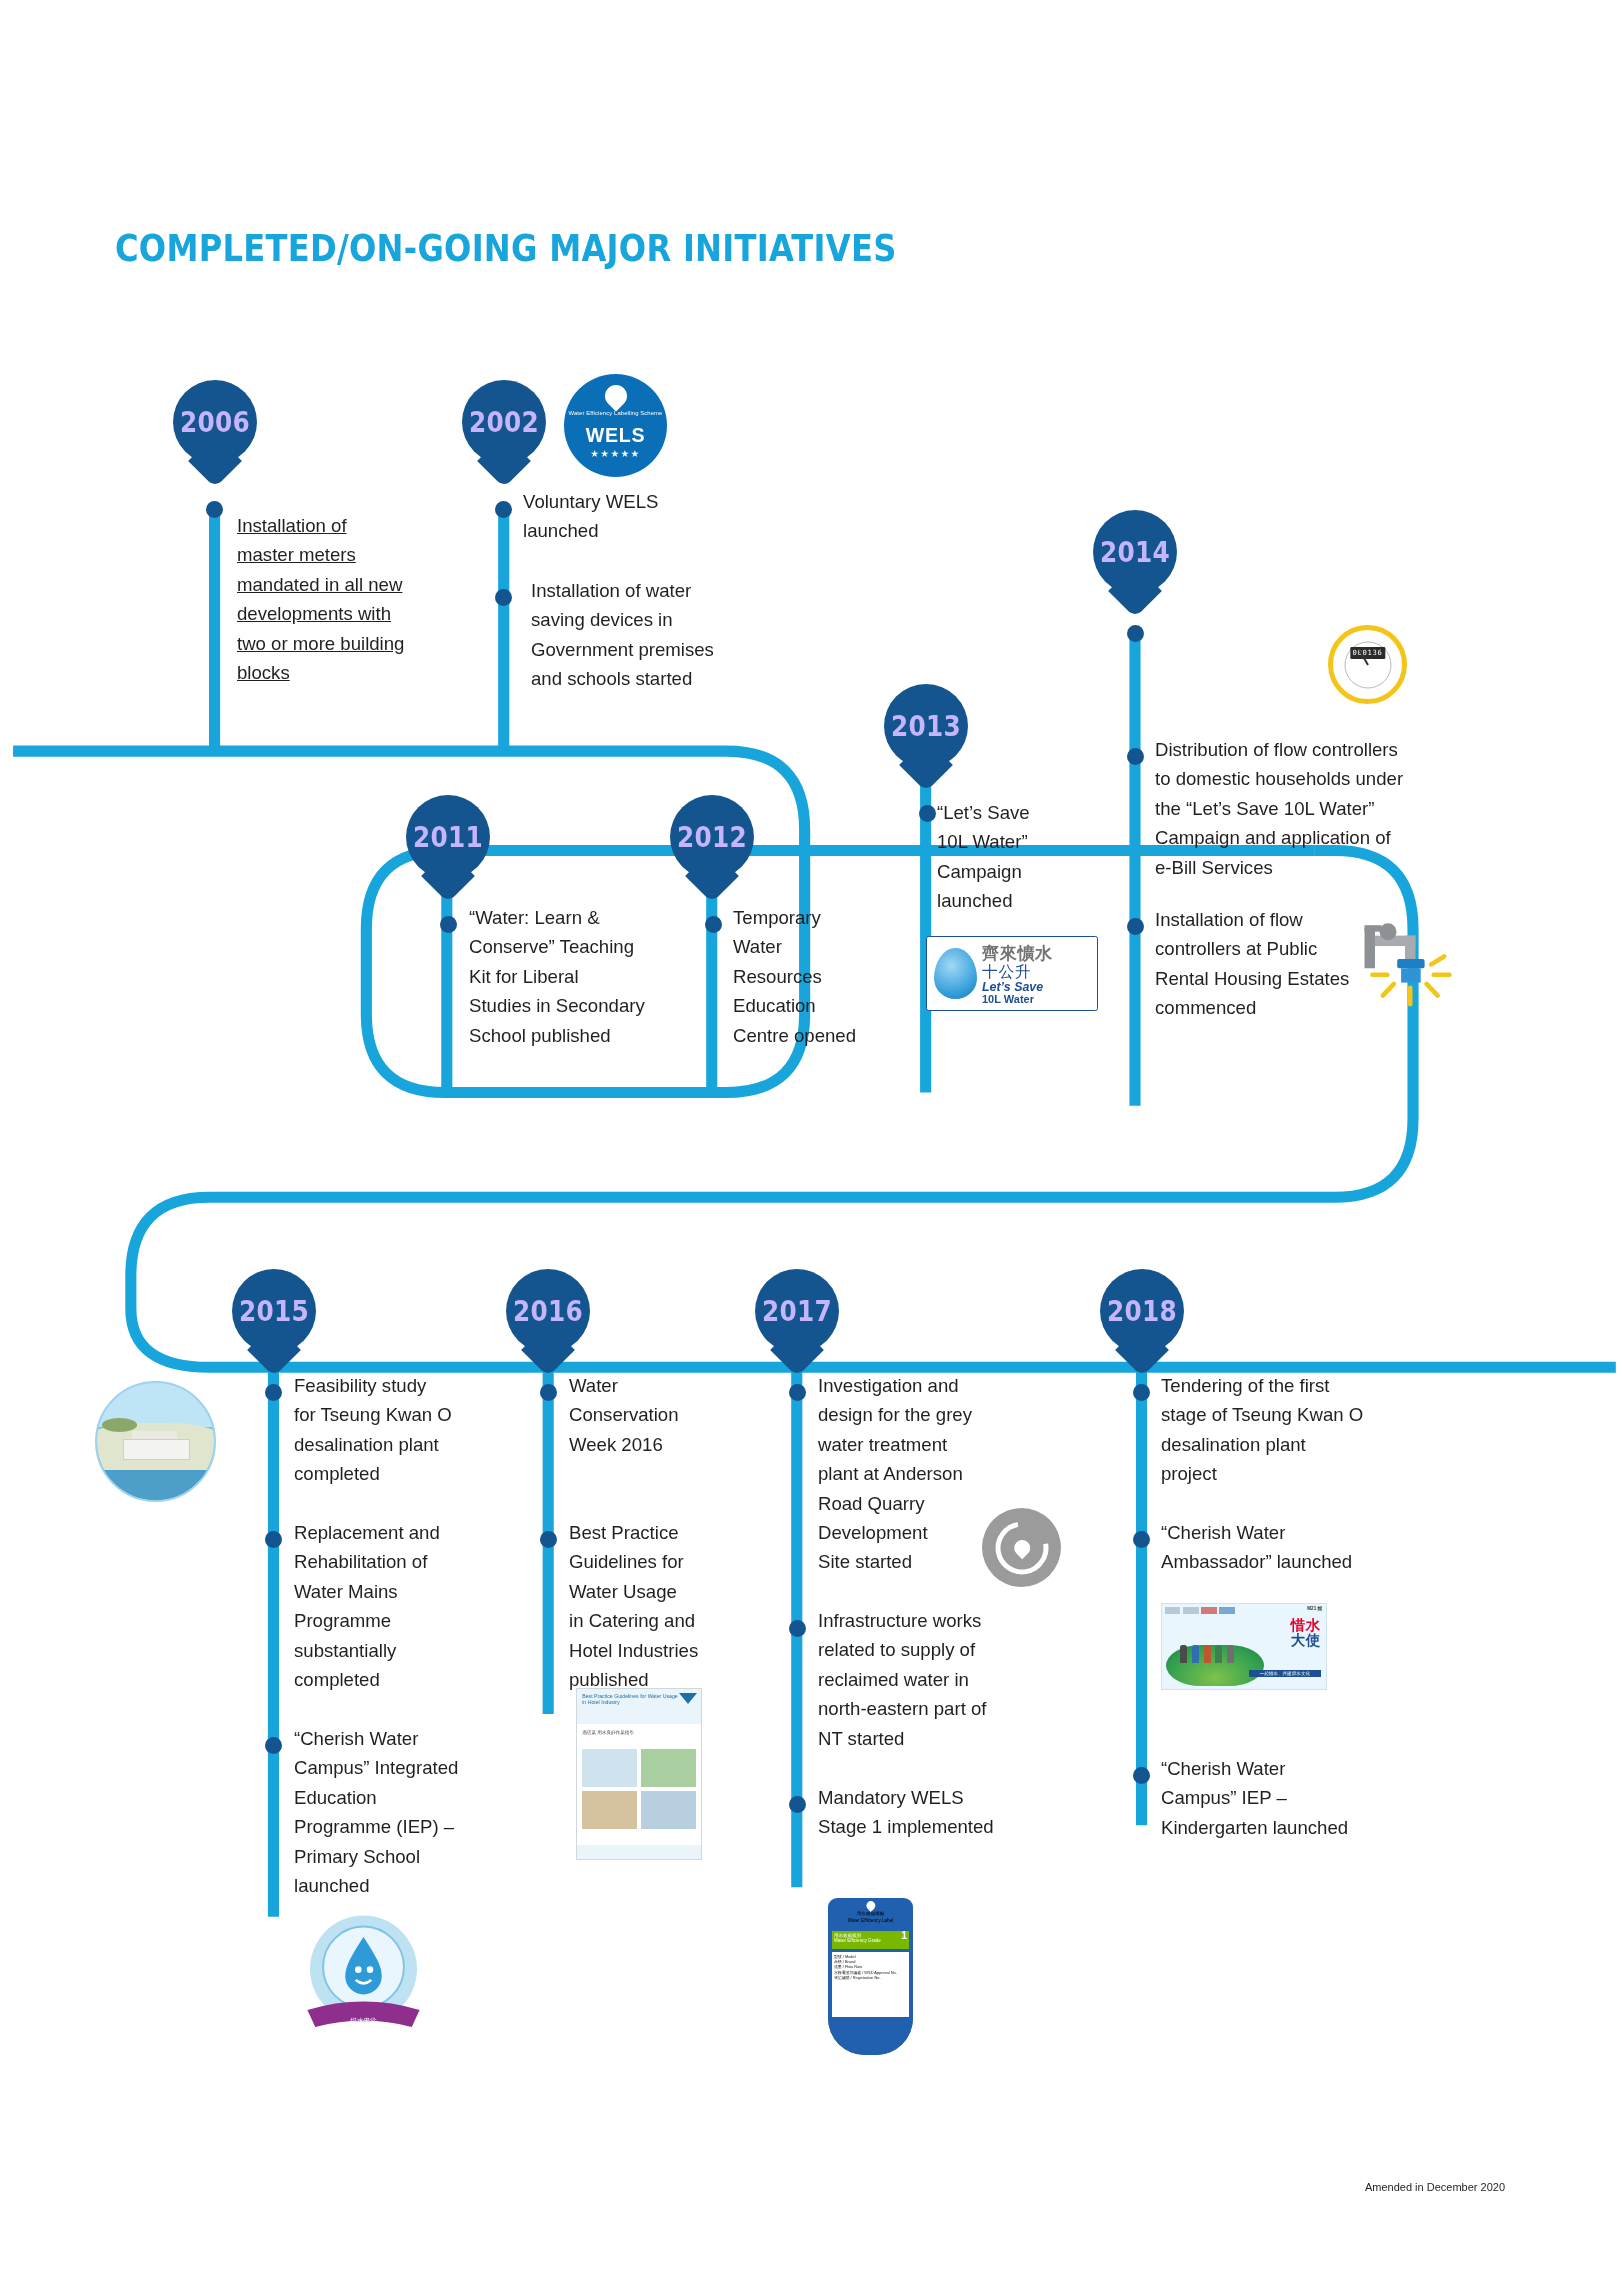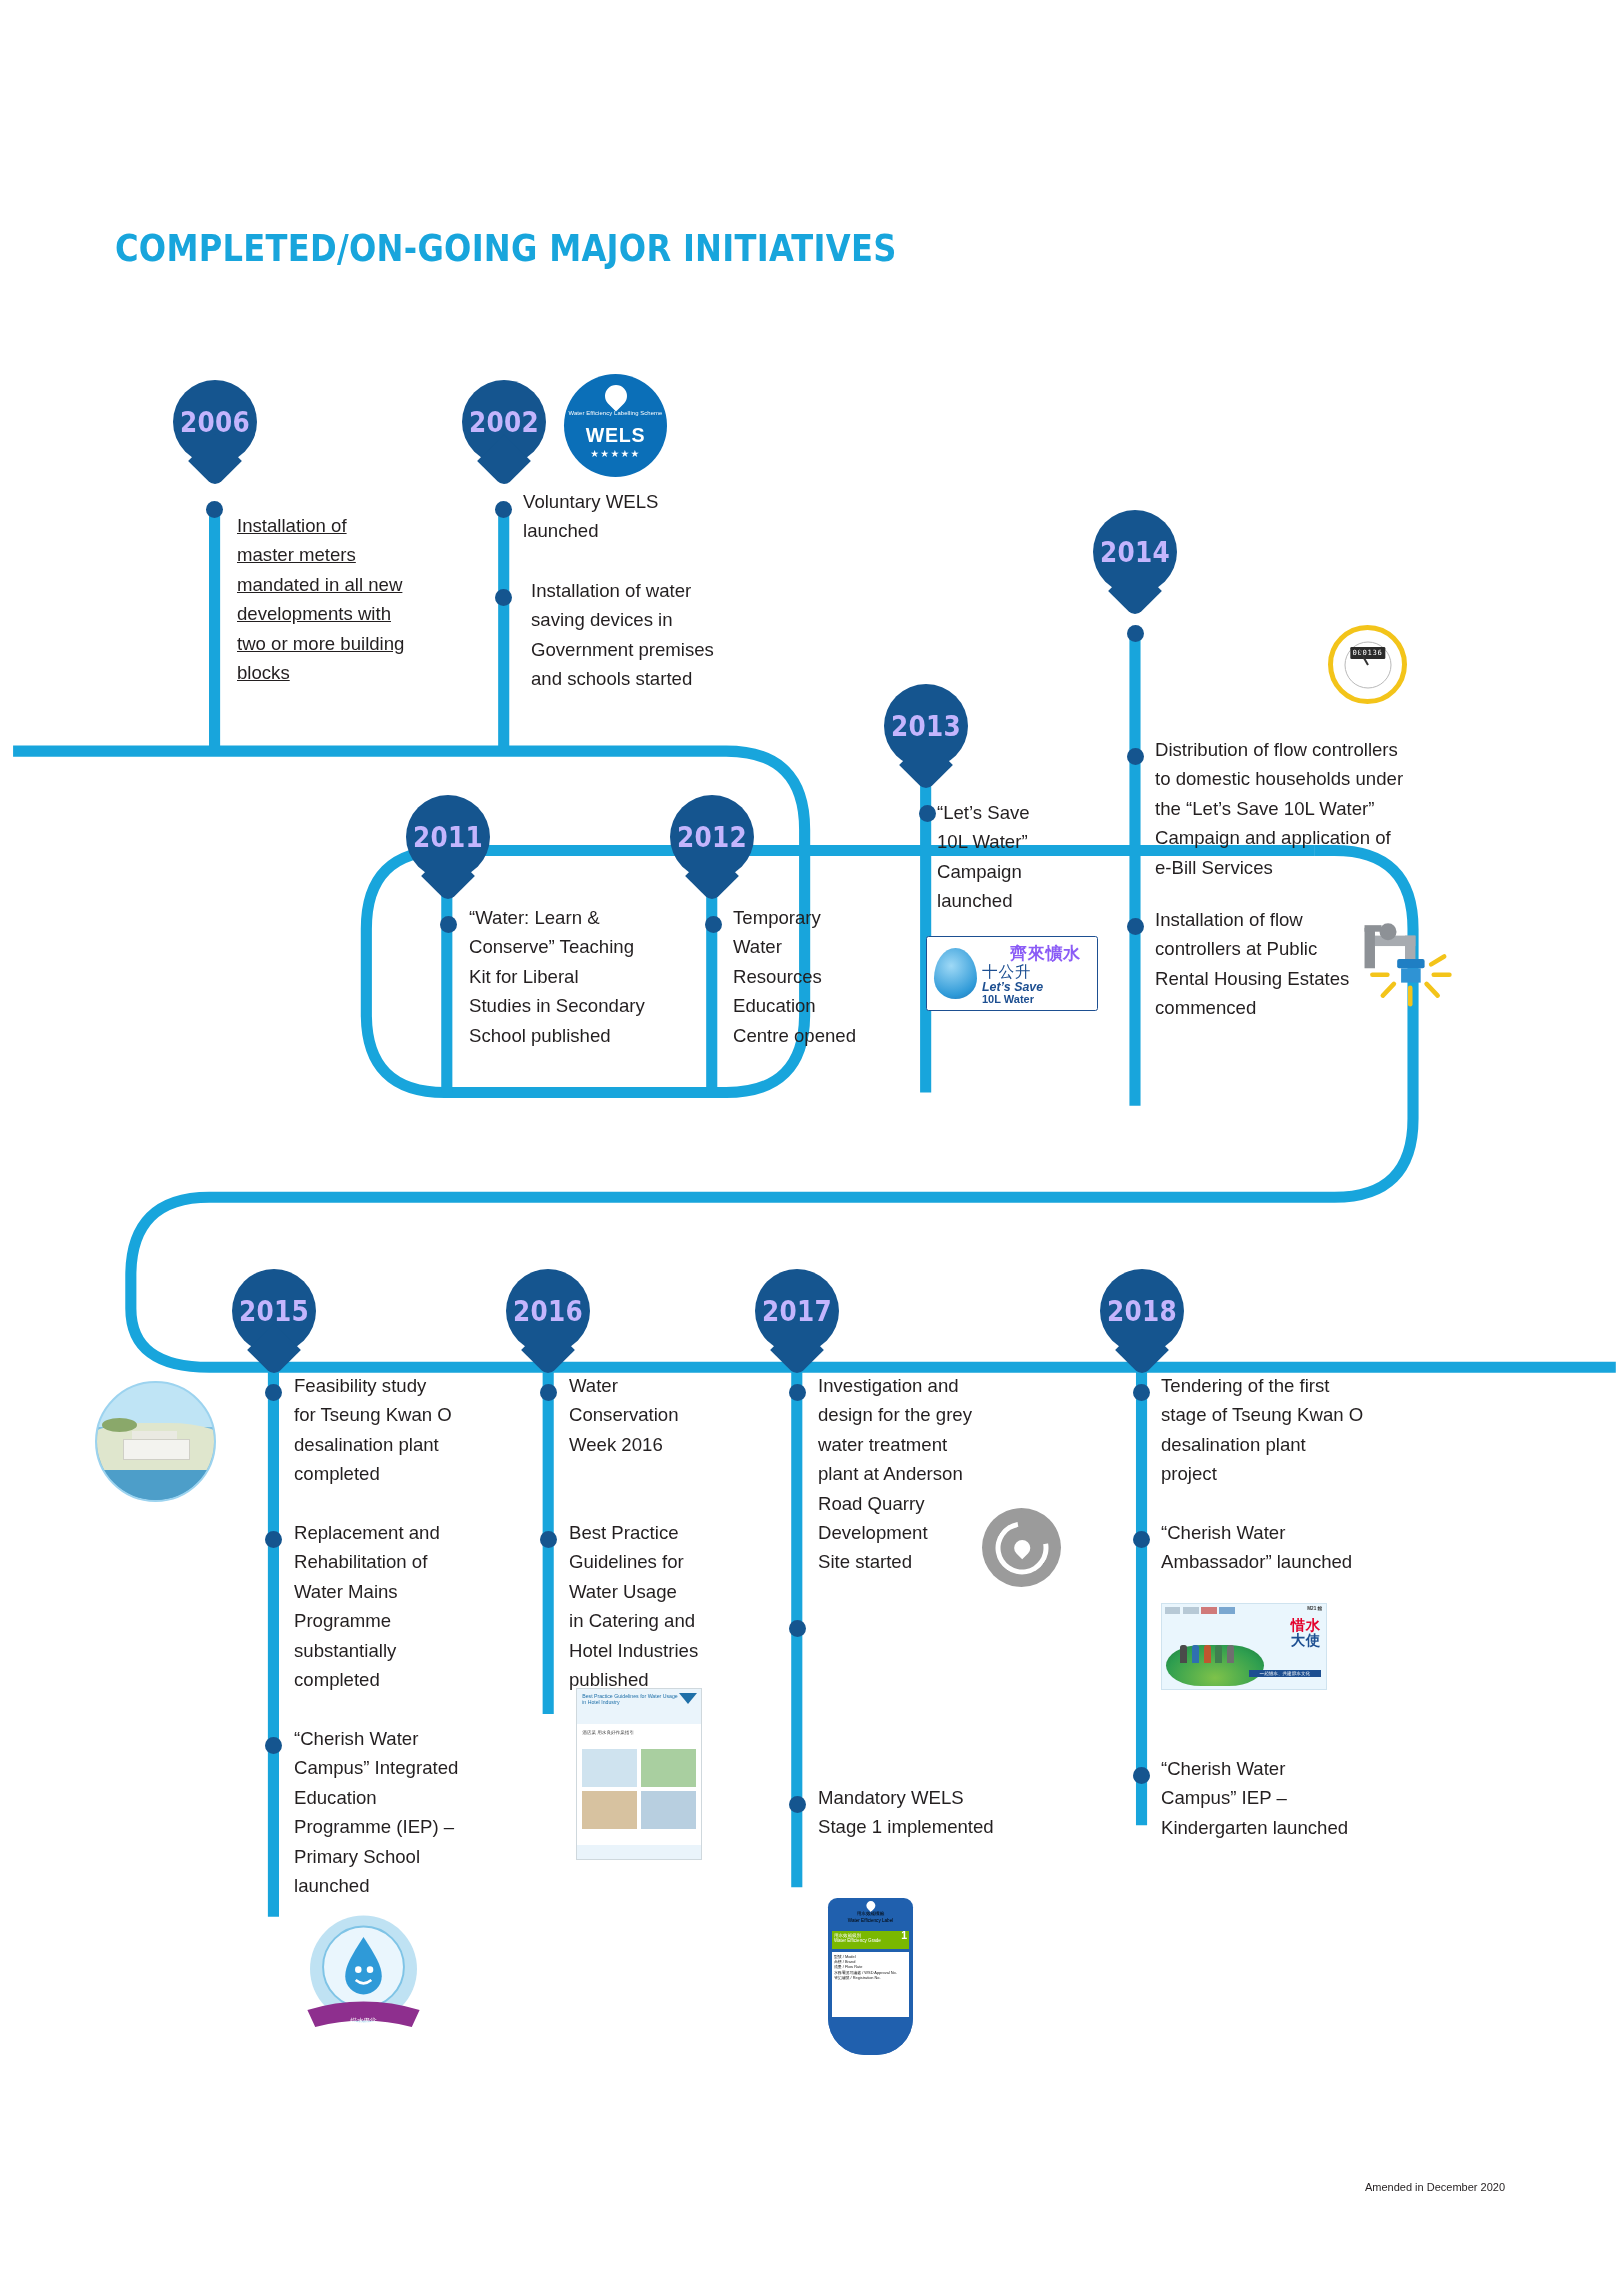--- a/index.html
+++ b/index.html
@@ -101,21 +101,21 @@
   .tenl{
     position:absolute;left:926px;top:936px;width:170px;height:73px;
     background:#fff;border:1.3px solid #1d4f91;border-radius:2.6px;overflow:hidden;
     z-index:6;
   }
   .tenl .dropicon{
     position:absolute;left:6.5px;top:10.5px;width:43px;height:51px;
     background:radial-gradient(circle at 40% 35%, #9fd9f6 0%, #2f9ad8 70%, #1d6fb0 100%);
     border-radius:50% 50% 50% 50%/60% 60% 40% 40%;
   }
-  .tenl .cn1{position:absolute;left:55px;top:5.2px;font-size:17px;color:#8b5cf6;font-weight:bold;letter-spacing:0.7px;margin-left:28px;}
+  .tenl .cn1{position:absolute;left:55px;top:5.2px;font-size:17px;color:#737373;font-weight:bold;letter-spacing:0.7px;}
   .tenl .cn2{position:absolute;left:55px;top:25px;font-size:15.7px;color:#1d4f91;font-weight:normal;letter-spacing:0.7px;}
   .tenl .en1{position:absolute;left:55px;top:43px;font-size:12.4px;color:#1d4f91;font-weight:bold;font-style:italic;}
   .tenl .en2{position:absolute;left:55px;top:56px;font-size:11px;color:#1d4f91;font-weight:bold;}
 
   
   .faucet{position:absolute;left:1358px;top:916px;width:111px;height:98px;z-index:6;}
 
   
   .tko-photo{
     position:absolute;left:95px;top:1381px;width:121px;height:121px;border-radius:50%;
@@ -392,20 +392,25 @@
   <div class="dot" style="left:789px;top:1384px;"></div>
   <div class="txt" style="left:818px;top:1371px;width:209px;">Investigation and
 design for the grey
 water treatment
 plant at Anderson
 Road Quarry
 Development
 Site started</div>
 
   <div class="dot" style="left:789px;top:1620px;"></div>
+  <div class="txt" style="left:818px;top:1606px;width:229px;">Infrastructure works
+related to supply of
+reclaimed water in
+north-eastern part of
+NT started</div>
 
   <div class="dot" style="left:789px;top:1796px;"></div>
   <div class="txt" style="left:818px;top:1783px;width:229px;">Mandatory WELS
 Stage 1 implemented</div>
 
   <div class="recycle">
     <div class="inner"></div>
     <div class="drop"></div>
   </div>
 

